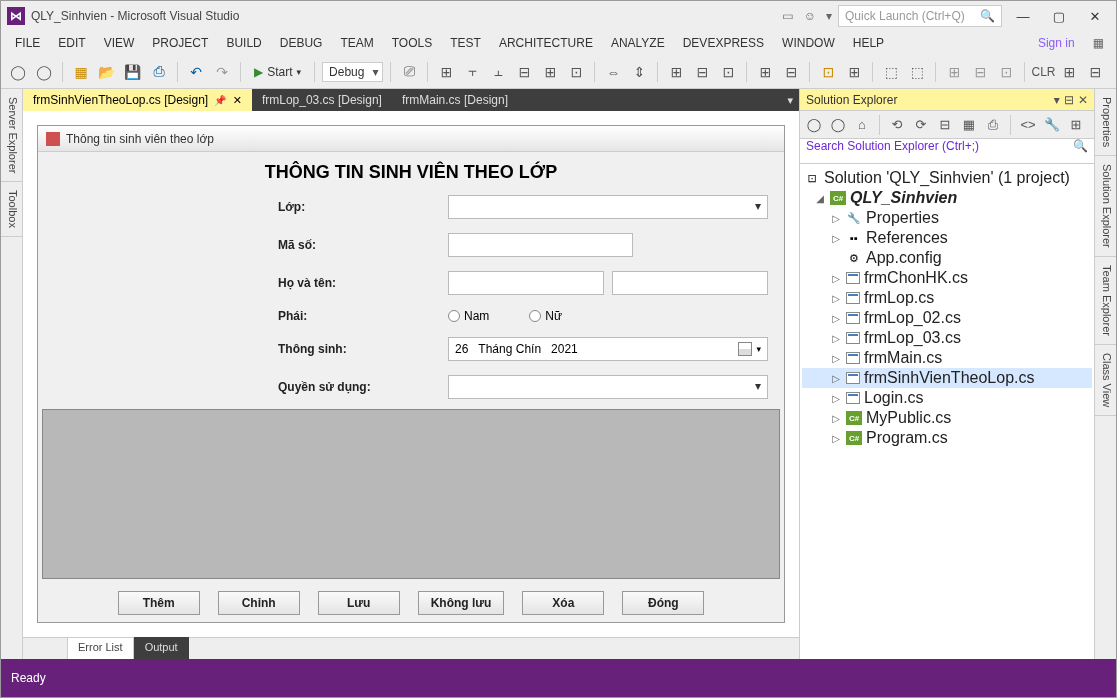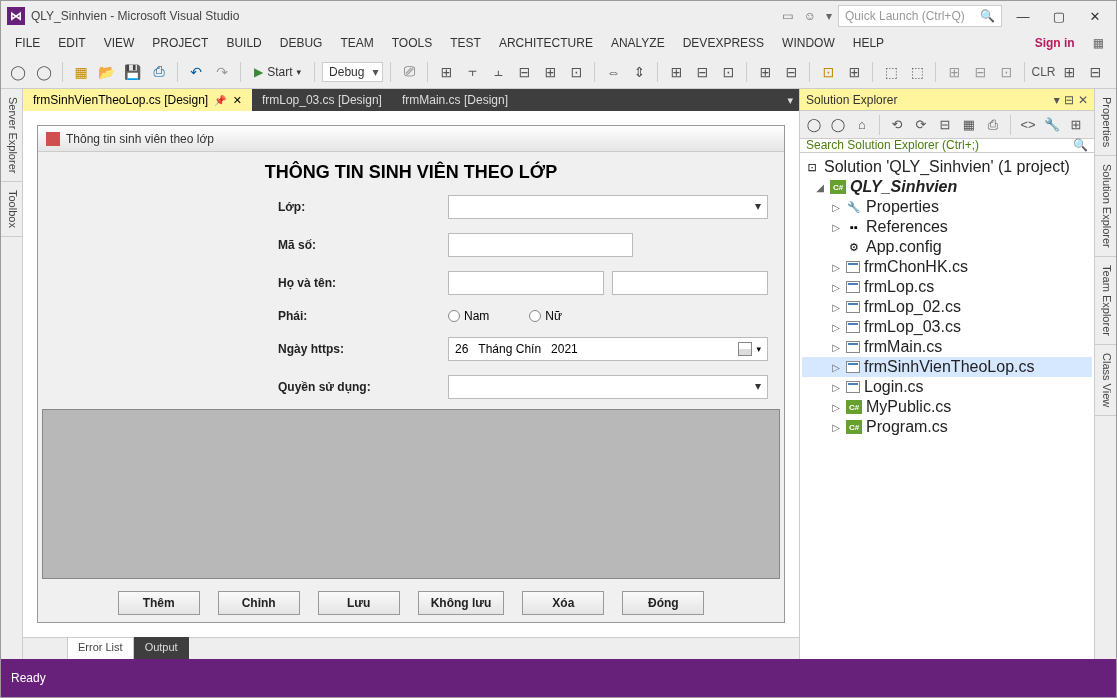--- a/index.html
+++ b/index.html
@@ -11,21 +11,21 @@
 .title-text { color: #444; }
 .title-spacer { flex: 1; }
 .title-icons { display: flex; gap: 10px; align-items: center; color: #666; }
 .quick-launch { width: 164px; height: 22px; border: 1px solid #ccc; background: #fff; display: flex; align-items: center; padding: 0 6px; color: #999; justify-content: space-between; }
 .win-btn { width: 30px; text-align: center; font-size: 13px; color: #333; cursor: pointer; }
 
 
 .menubar { height: 24px; background: #eee; display: flex; align-items: center; padding: 0 6px; gap: 2px; }
 .menu-item { padding: 2px 8px; color: #333; cursor: pointer; font-size: 12px; }
 .menu-spacer { flex: 1; }
-.signin { color: #be185d; padding: 0 10px; font-weight: bold; }
+.signin { color: #8b5cf6; padding: 0 10px; }
 
 
 .toolbar { height: 34px; background: #eee; border-bottom: 1px solid #ccc; display: flex; align-items: center; padding: 0 6px; gap: 4px; }
 .tb-btn { width: 22px; height: 22px; display: flex; align-items: center; justify-content: center; color: #555; cursor: pointer; font-size: 14px; }
 .tb-sep { width: 1px; height: 20px; background: #ccc; margin: 0 3px; }
 .start-btn { display: flex; align-items: center; gap: 4px; padding: 2px 6px; color: #333; cursor: pointer; }
 .play-icon { color: #388a34; font-size: 12px; }
 .config-dd { border: 1px solid #ccc; background: #fff; padding: 2px 18px 2px 6px; color: #333; position: relative; min-width: 60px; }
 .config-dd::after { content: "▾"; position: absolute; right: 4px; color: #555; }
 
@@ -71,21 +71,21 @@
 .bottom-tabs { height: 22px; background: #eee; display: flex; align-items: stretch; border-top: 1px solid #ccc; padding-left: 44px; }
 .bot-tab { padding: 3px 10px; color: #444; cursor: pointer; font-size: 11px; border: 1px solid #ccc; border-bottom: none; background: #fff; margin-top: -1px; }
 .bot-tab.inactive { background: #3e3e3e; color: #ddd; border-color: #3e3e3e; }
 
 
 .sol-explorer { width: 295px; background: #f5f5f5; border-left: 1px solid #ccc; display: flex; flex-direction: column; }
 .se-header { height: 22px; background: #fff59d; border-bottom: 1px solid #ccc; display: flex; align-items: center; padding: 0 6px; justify-content: space-between; color: #333; font-size: 11px; }
 .se-header-icons { display: flex; gap: 4px; color: #555; }
 .se-toolbar { height: 28px; background: #eee; border-bottom: 1px solid #ccc; display: flex; align-items: center; padding: 0 4px; gap: 4px; }
 .se-tb-btn { width: 20px; height: 20px; display: flex; align-items: center; justify-content: center; color: #555; cursor: pointer; font-size: 13px; }
-.se-search { height: 14px; background: #fff; border-bottom: 1px solid #ccc; display: flex; align-items: flex-end; padding: 0 6px; color: #4d7c0f; justify-content: space-between; }
+.se-search { height: 25px; background: #fff; border-bottom: 1px solid #ccc; display: flex; align-items: flex-start; padding: 0 6px; color: #6d28d9; justify-content: space-between; }
 .se-tree { flex: 1; background: #fff; padding: 4px 2px; overflow: auto; }
 .tree-row { display: flex; align-items: center; gap: 4px; padding: 1px 2px; cursor: pointer; }
 .tree-row.selected { background: #d6e8ff; }
 .tree-arrow { width: 12px; text-align: center; color: #666; font-size: 10px; }
 .tree-icon { width: 16px; height: 14px; display: inline-flex; align-items: center; justify-content: center; font-size: 11px; }
 .tree-label { color: #222; font-size: 16px; }
 .cs-icon { background: #68a030; color: #fff; font-size: 8px; font-weight: bold; padding: 0 1px; }
 .form-file-icon { border: 1px solid #888; background: #fff; width: 14px; height: 12px; position: relative; }
 .form-file-icon::before { content: ""; position: absolute; top: 1px; left: 1px; right: 1px; height: 2px; background: #4a7ebb; }
 
@@ -243,21 +243,21 @@
               <div class="radio-item">
                 <span class="radio-dot"></span>
                 <span>Nam</span>
               </div>
               <div class="radio-item">
                 <span class="radio-dot"></span>
                 <span>Nữ</span>
               </div>
             </div>
 
-            <div class="form-label">Ngày https:</div>
+            <div class="form-label">Thông sinh:</div>
             <div class="date-picker">
               <div class="date-text">
                 <span>26</span>
                 <span>Tháng Chín</span>
                 <span>2021</span>
               </div>
               <div style="display:flex;gap:4px;align-items:center;">
                 <span class="cal-icon"></span>
                 <span style="font-size:9px;">▾</span>
               </div>

